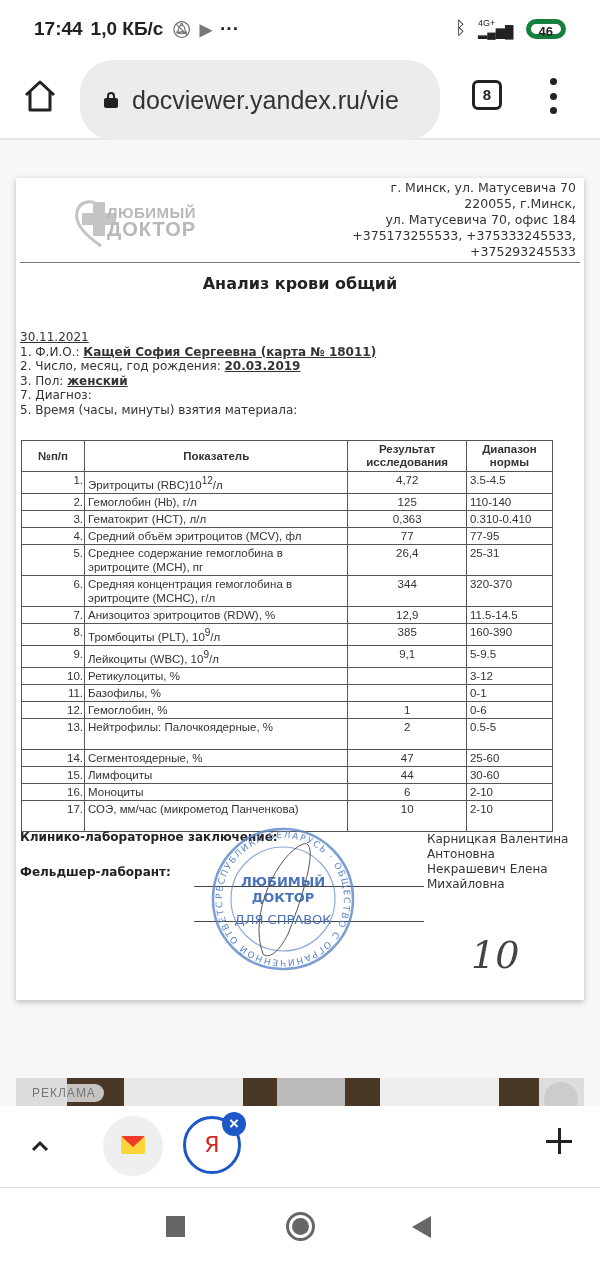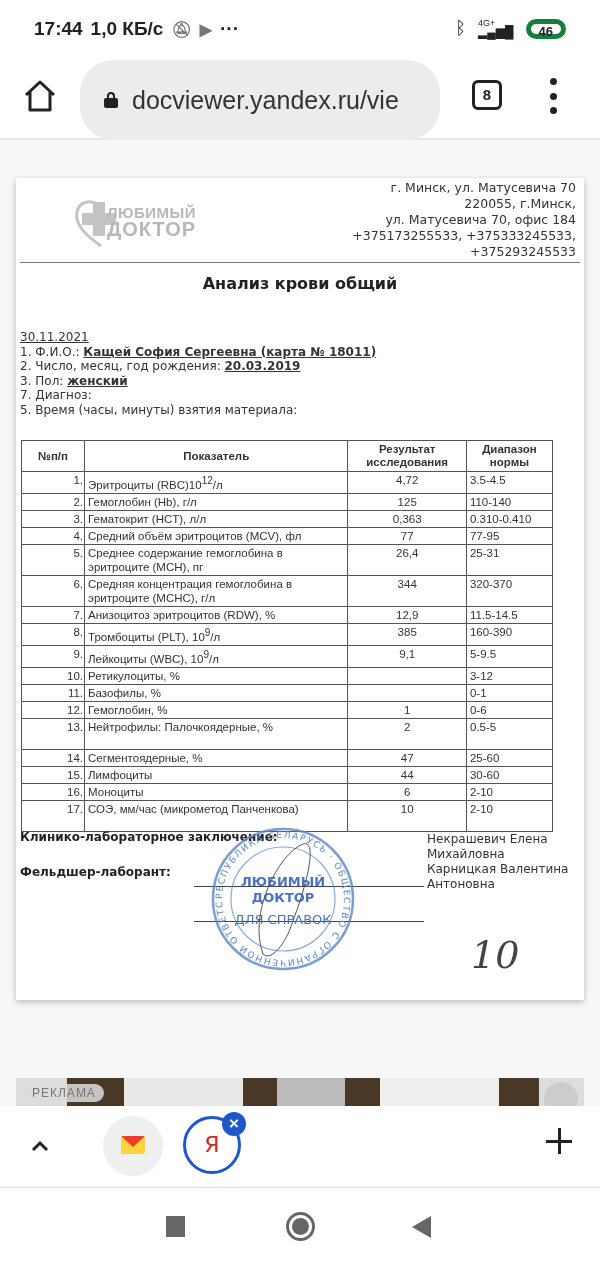--- a/index.html
+++ b/index.html
@@ -257,22 +257,22 @@
 
   <div class="concl">
     <div>Клинико-лабораторное заключение:</div>
     <div style="height:12px"></div>
     <div style="height:8px"></div>
     <div>Фельдшер-лаборант:</div>
   </div>
   <div class="line1"></div>
   <div class="line2"></div>
   <div class="sig-names">
+    <div style="width:160px;">Карницкая Валентина Антоновна</div>
     <div style="width:150px;">Некрашевич Елена Михайловна</div>
-    <div style="width:160px;">Карницкая Валентина Антоновна</div>
   </div>
 
   <svg class="stamp" viewBox="0 0 150 150">
     <circle cx="75" cy="75" r="70" fill="none" stroke="#5b86c8" stroke-width="2.5" opacity="0.8"></circle>
     <circle cx="75" cy="75" r="52" fill="none" stroke="#5b86c8" stroke-width="1.2" opacity="0.7"></circle>
     <defs>
         <path id="ring" d="M75 75 m-61 0 a61 61 0 1 1 122 0 a61 61 0 1 1 -122 0"></path>
       </defs>
     <text font-size="9" fill="#5b86c8" font-family="DejaVu Sans, sans-serif" letter-spacing="1.5">
       <textPath href="#ring">РЕСПУБЛИКА БЕЛАРУСЬ · ОБЩЕСТВО С ОГРАНИЧЕННОЙ ОТВЕТСТВЕННОСТЬЮ · ГОРОД МИНСК</textPath>

